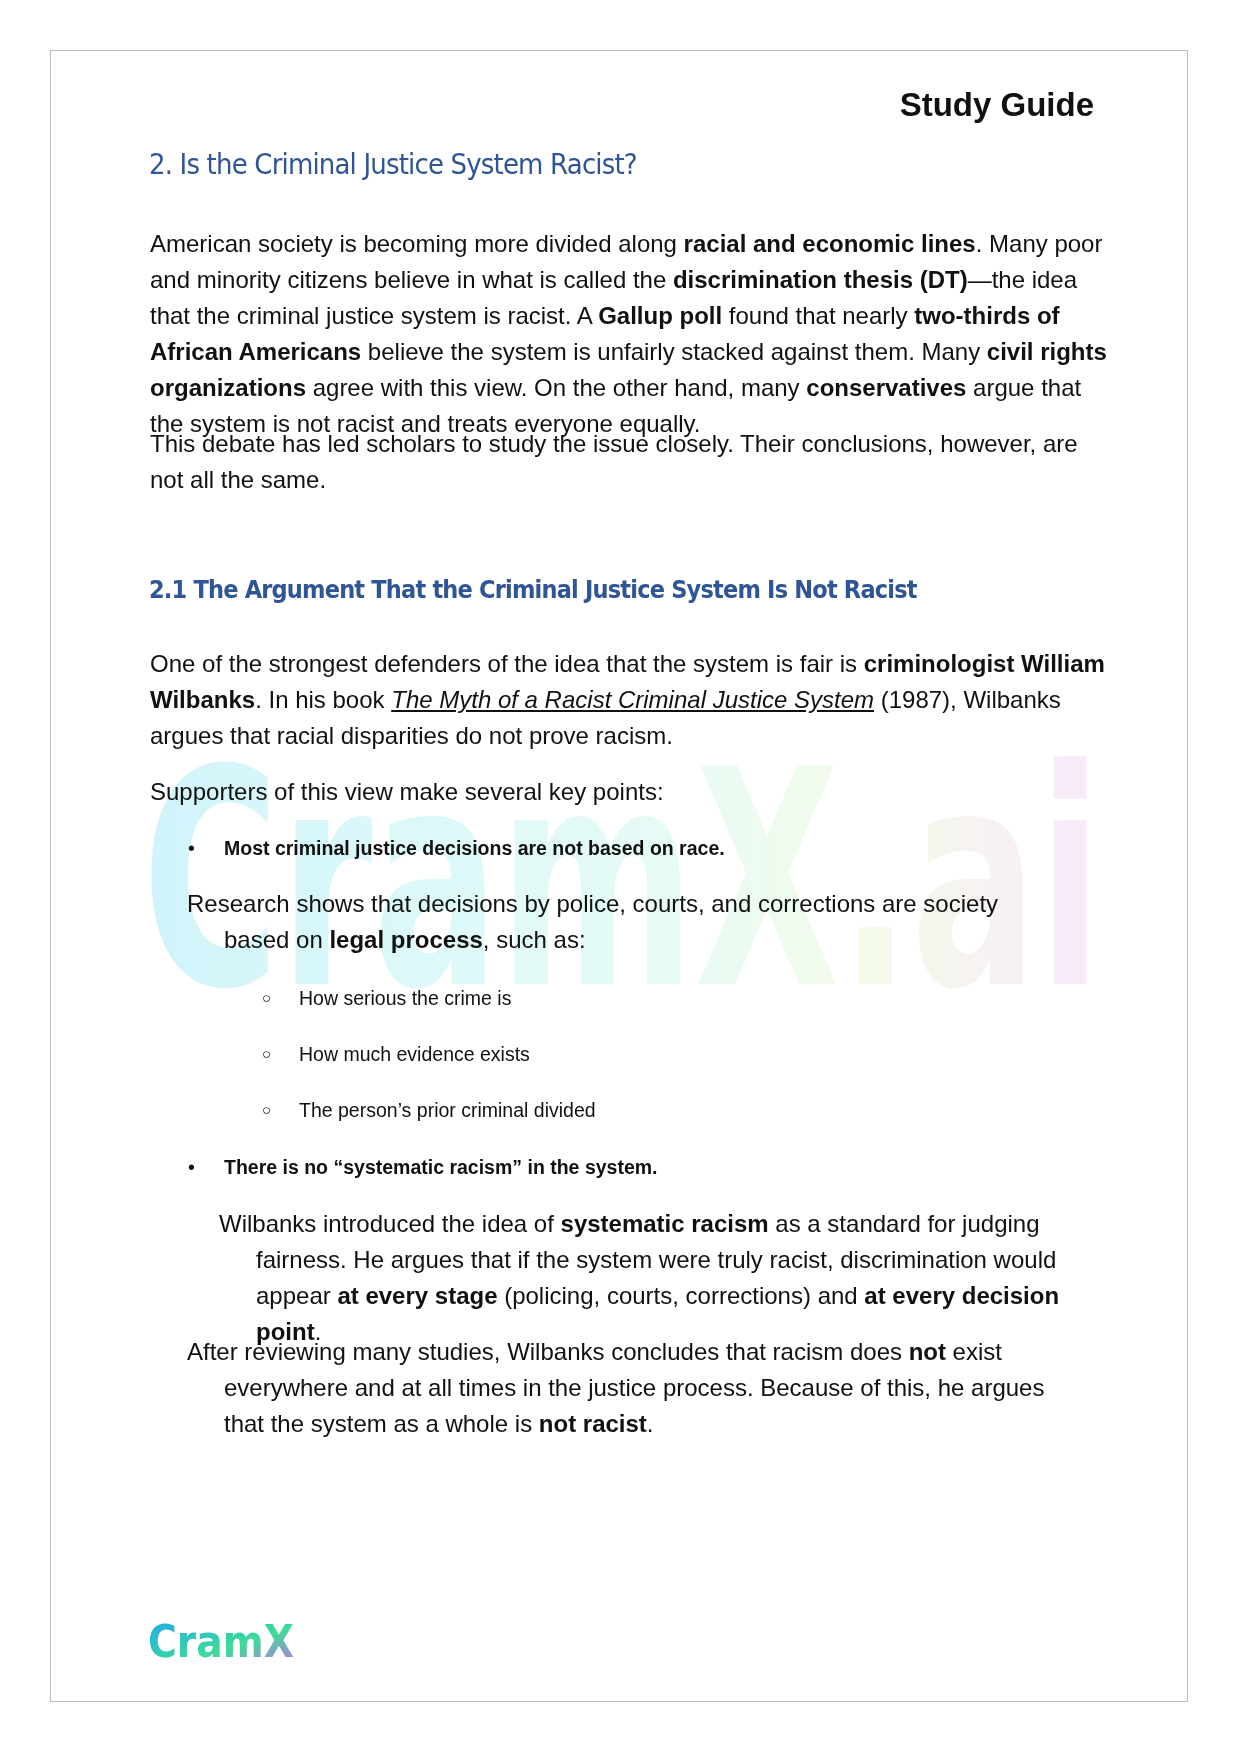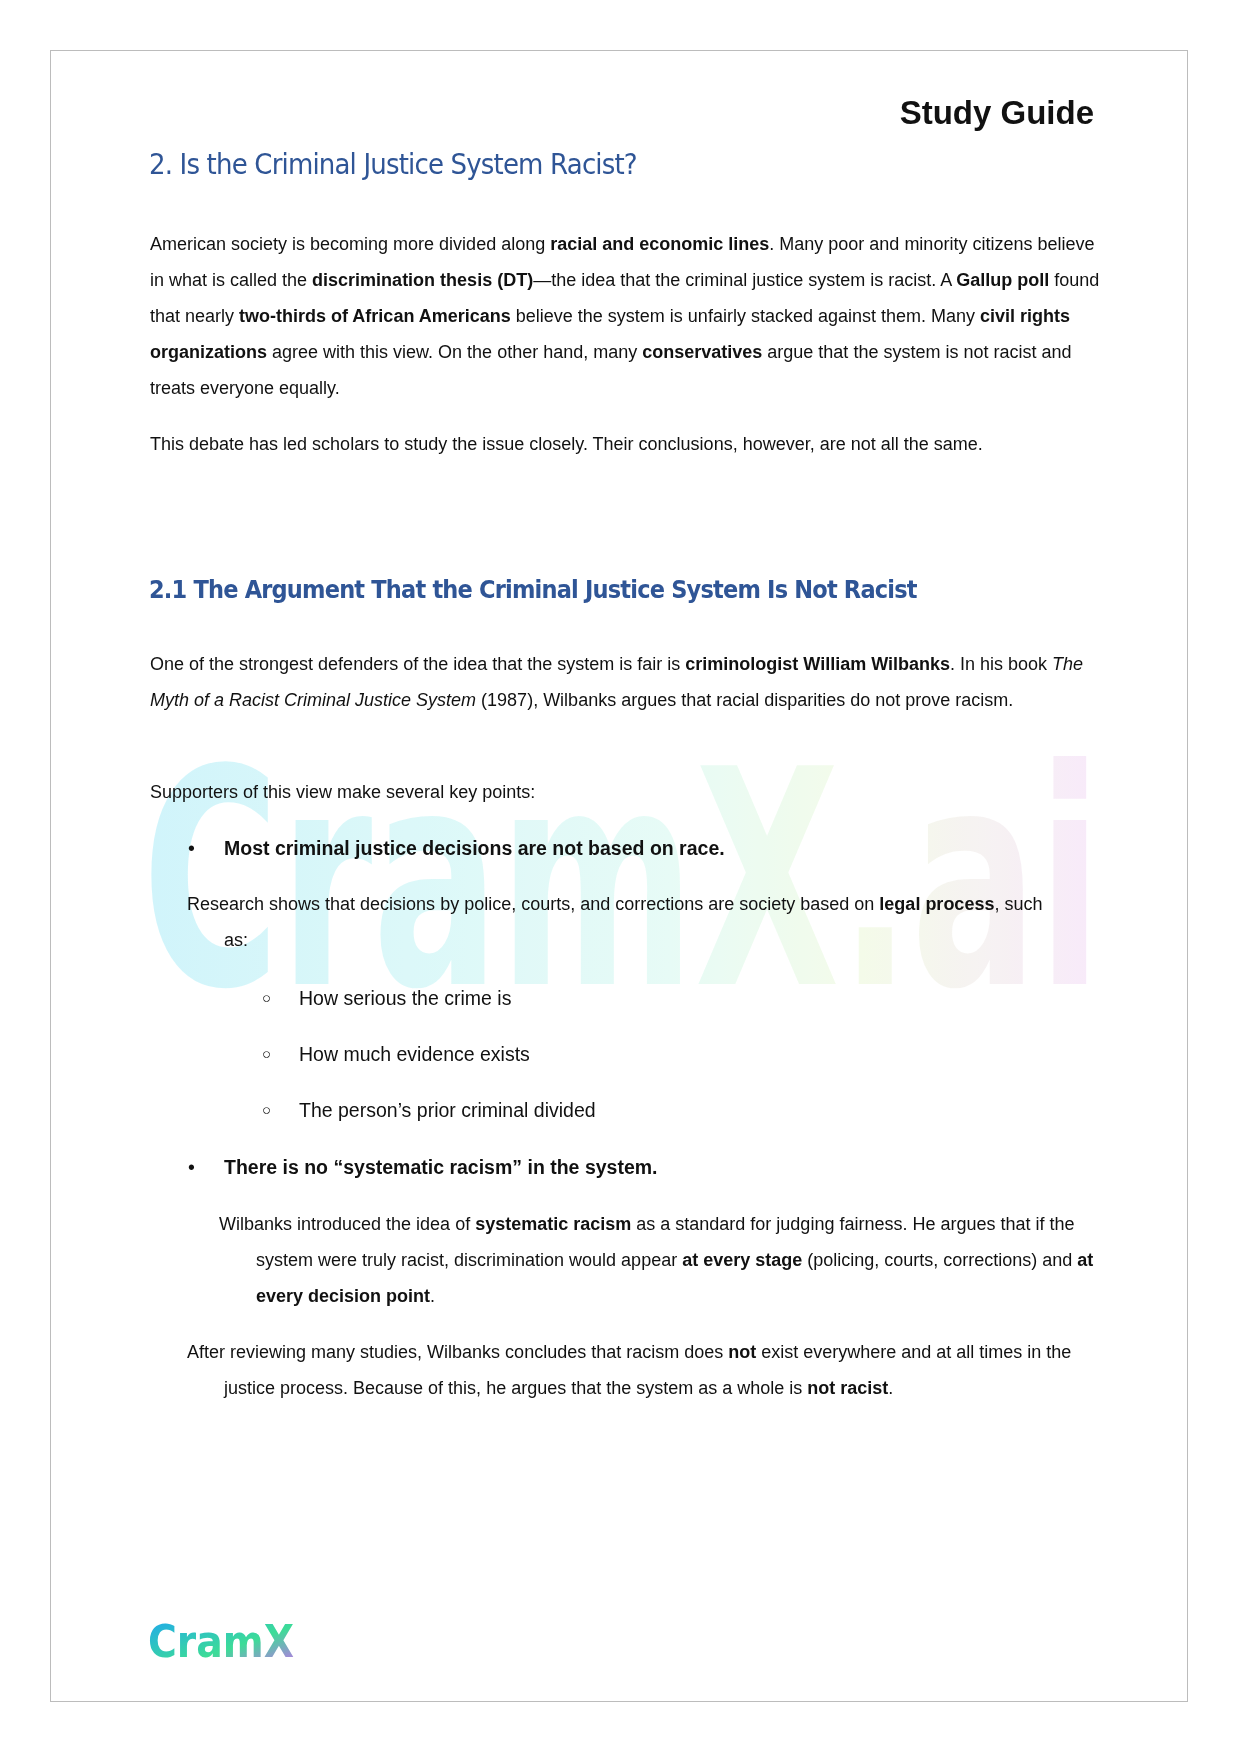--- a/index.html
+++ b/index.html
@@ -1,24 +1,24 @@
 <!DOCTYPE html>
 <html><head>
 <meta charset="utf-8">
 <style>
   html, body { margin:0; padding:0; background:#ffffff; }
   body { width:1241px; height:1755px; position:relative; overflow:hidden; font-family:"Liberation Sans", sans-serif; color:#111; }
   .page-frame { position:absolute; left:50px; top:50px; width:1138px; height:1652px; border:1.5px solid #bcbcbc; box-sizing:border-box; }
   .watermark { position:absolute; left:148px; top:752px; width:950px; height:245px; pointer-events:none; z-index:0; }
-  .doc-header { position:absolute; right:147px; top:86px; font-weight:bold; font-size:33px; color:#111; z-index:2;margin-top:8px; }
+  .doc-header { position:absolute; right:147px; top:86px; font-weight:bold; font-size:33px; color:#111; z-index:2; }
   .h1 { position:absolute; left:149px; top:148px; font-family:"DejaVu Sans", sans-serif; font-size:28px; color:#2f5596; letter-spacing:-0.9px; transform:scaleX(0.93); transform-origin:left top; white-space:nowrap; z-index:2; }
   .h2 { position:absolute; left:149px; top:575px; font-family:"DejaVu Sans", sans-serif; font-weight:bold; font-size:25px; color:#2f5596; letter-spacing:-0.9px; transform:scaleX(0.9); transform-origin:left top; white-space:nowrap; z-index:2; }
-  .p { position:absolute; left:150px; width:960px; font-size:18px; line-height:36px; z-index:2; color:#111; }
+  .p { position:absolute; left:150px; width:960px; font-size:24px; line-height:36px; z-index:2; color:#111; }
   .p b { font-weight:bold; }
-  .p i { font-style:italic; }
+  .p i { font-style:italic;text-decoration:underline; }
   .hang { text-indent:-37px; padding-left:37px; box-sizing:border-box; }
   .bullet { position:absolute; font-size:19.5px; line-height:36px; z-index:2; }
   .bullet .mark { position:absolute; left:0; top:0; }
   .bullet .txt { position:absolute; left:36px; top:0; white-space:nowrap; font-weight:bold;text-align:right; }
   .sub { position:absolute; left:262px; font-size:19.5px; line-height:36px; z-index:2; white-space:nowrap; }
   .sub .mark { position:absolute; left:0; top:0; font-size:15px; }
   .sub .txt { position:absolute; left:37px; top:0; }
   .logo { position:absolute; left:148px; top:1612px; z-index:2; }
 </style>
 </head>

